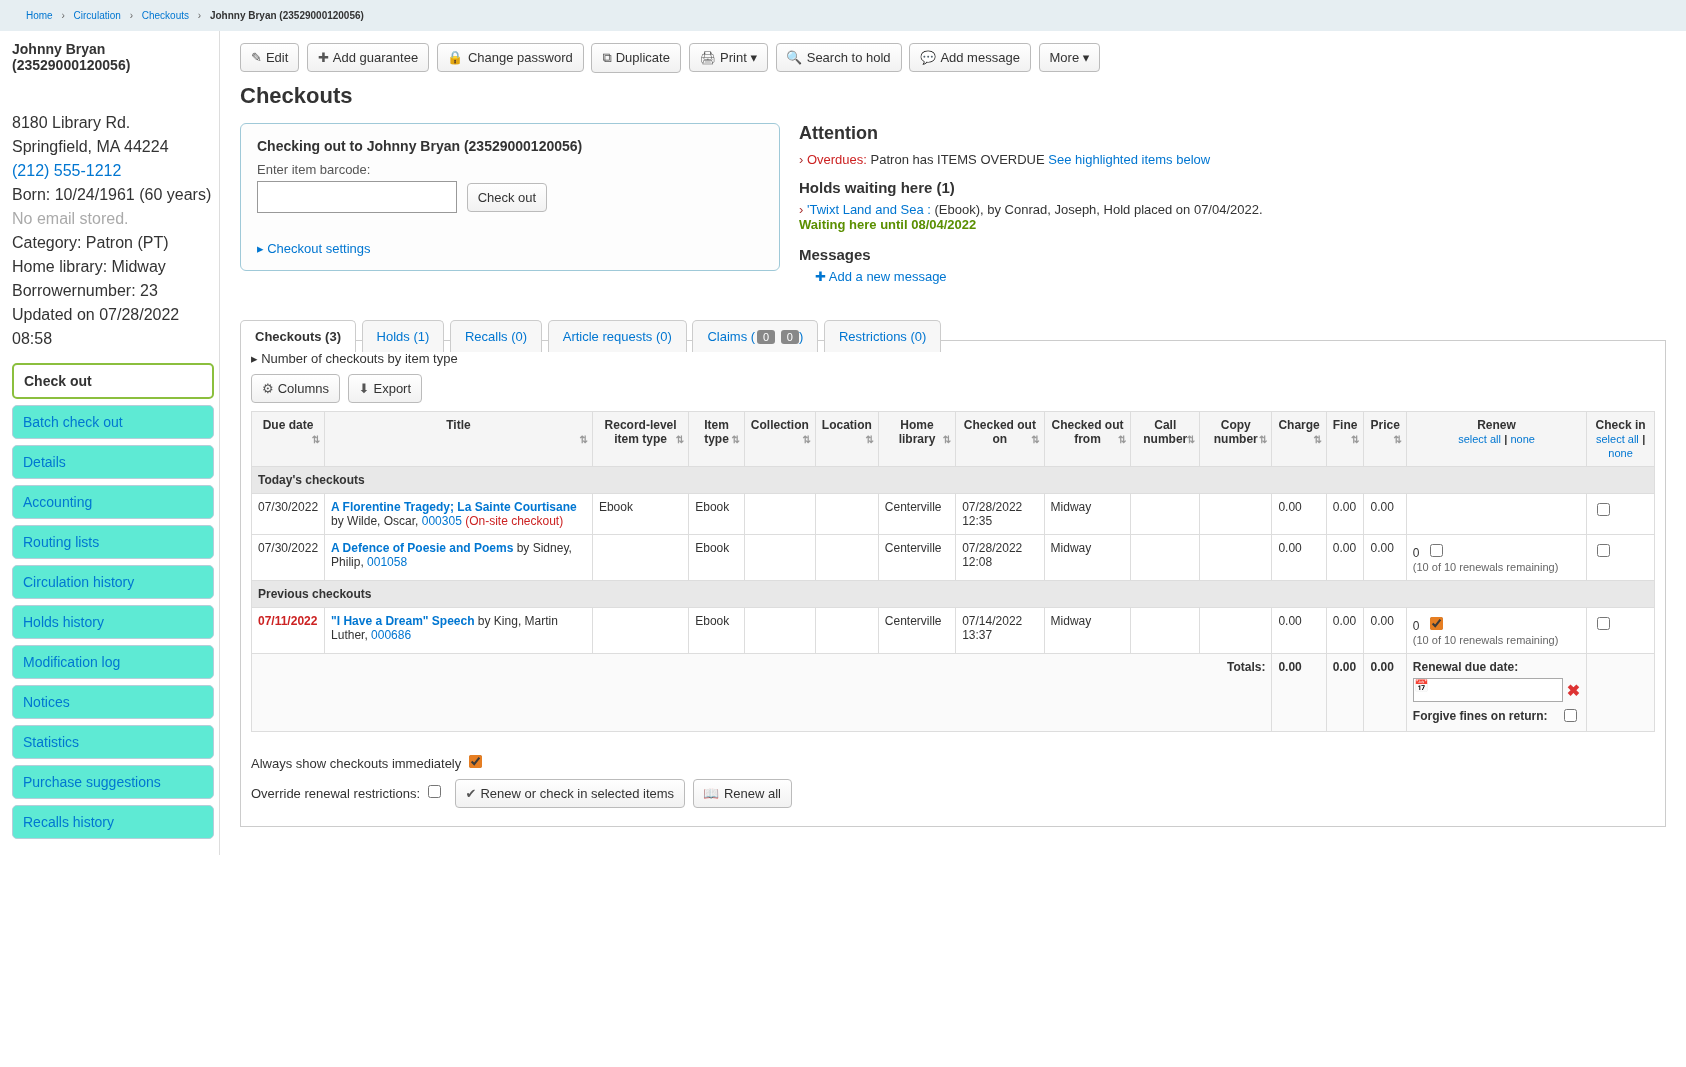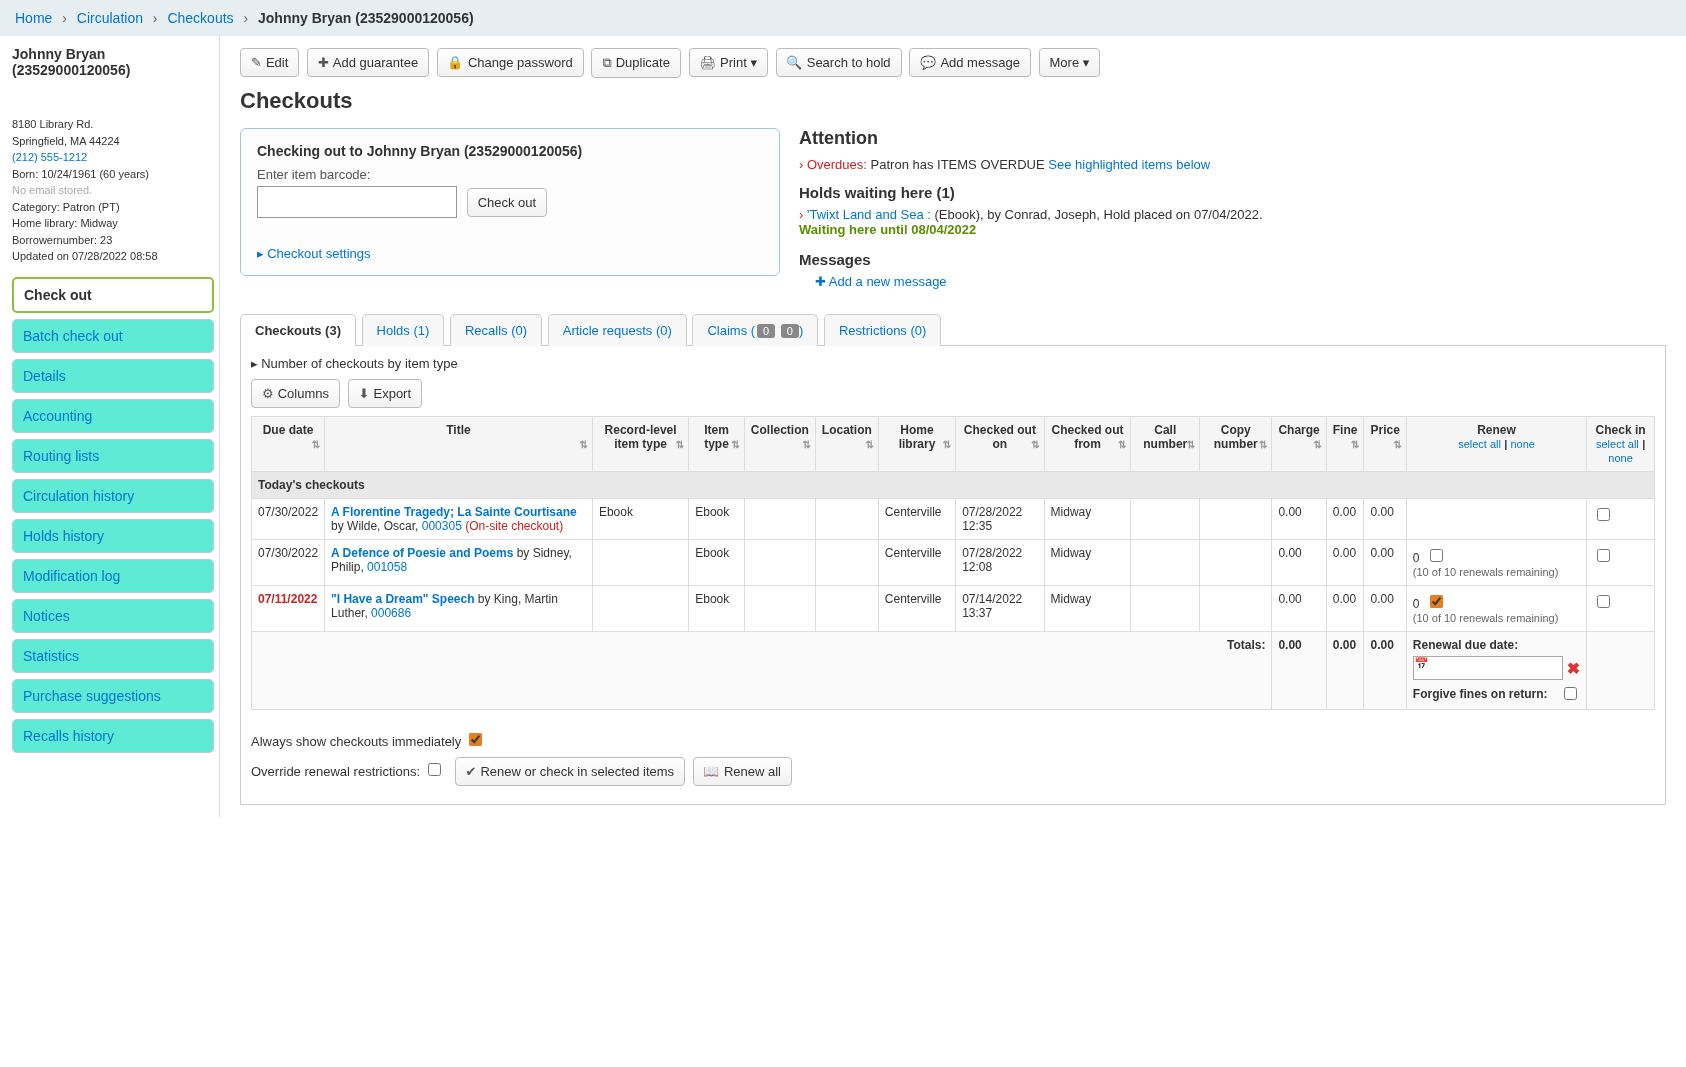--- a/index.html
+++ b/index.html
@@ -5,36 +5,36 @@
 * { box-sizing: border-box; }
 body {
   margin: 0;
   font-family: Arial, Helvetica, sans-serif;
   font-size: 13px;
   color: #333;
   background: #fff;
 }
 .breadcrumb-bar {
   background: #e6eef2;
-  padding: 10px 15px;
-  font-size: 14px;
+  padding: 10px 26px;
+  font-size: 10px;
 }
 .breadcrumb-bar a { color: #0076d1; text-decoration: none; }
 .breadcrumb-bar .sep { margin: 0 6px; color: #666; }
 .breadcrumb-bar .current { font-weight: bold; color: #333; }
 
 .container { display: flex; }
 
 .sidebar {
   width: 220px;
   padding: 10px 5px 10px 12px;
   border-right: 1px solid #ddd;
 }
 .patron-name { font-weight: bold; font-size: 14px; margin-bottom: 6px; }
-.patron-info { line-height: 1.5; font-size: 11px; margin-top: 38px; }
+.patron-info { line-height: 1.5; font-size: 16px; margin-top: 38px; }
 .patron-info .link { color: #0076d1; }
 .patron-info .muted { color: #aaa; }
 
 .nav-list { margin-top: 12px; }
 .nav-item {
   background: #5eead4;
   border: 1px solid #b6cdd9;
   border-radius: 5px;
   padding: 8px 10px;
   margin-bottom: 6px;
@@ -105,21 +105,21 @@
   padding: 8px 14px;
   border: 1px solid #ccc;
   border-bottom: none;
   border-radius: 5px 5px 0 0;
   background: #f7f7f7;
   color: #0076d1;
   margin-right: 2px;
   cursor: pointer;
   font-size: 13px;
   position: relative;
-  top: 1px;
+  top: 12px;
 }
 .tab.active { background: #fff; color: #333; font-weight: bold; }
 .badge {
   display: inline-block; background: #888; color: #fff;
   border-radius: 3px; padding: 1px 6px; font-size: 11px; margin-left: 2px;
 }
 
 .tab-panel { border: 1px solid #ccc; border-top: none; padding: 10px; }
 
 .expand-row { font-size: 13px; margin-bottom: 8px; cursor: pointer; }
@@ -334,20 +334,23 @@
               <td>07/28/2022 12:08</td>
               <td>Midway</td>
               <td></td>
               <td></td>
               <td class="num">0.00</td>
               <td class="num">0.00</td>
               <td class="num">0.00</td>
               <td>0 &nbsp;<input type="checkbox" style=""><br><span class="renew-note">(10 of 10 renewals remaining)</span></td>
               <td><input type="checkbox" style=""></td>
             </tr>
+            <tr class="group-row">
+              <td colspan="16">Previous checkouts</td>
+            </tr>
             <tr>
               <td><span class="overdue-date">07/11/2022</span></td>
               <td><a class="title-link">"I Have a Dream" Speech</a><span> by King, Martin Luther, </span><a class="barcode-link">000686</a></td>
               <td></td>
               <td>Ebook</td>
               <td></td>
               <td></td>
               <td>Centerville</td>
               <td>07/14/2022 13:37</td>
               <td>Midway</td>

